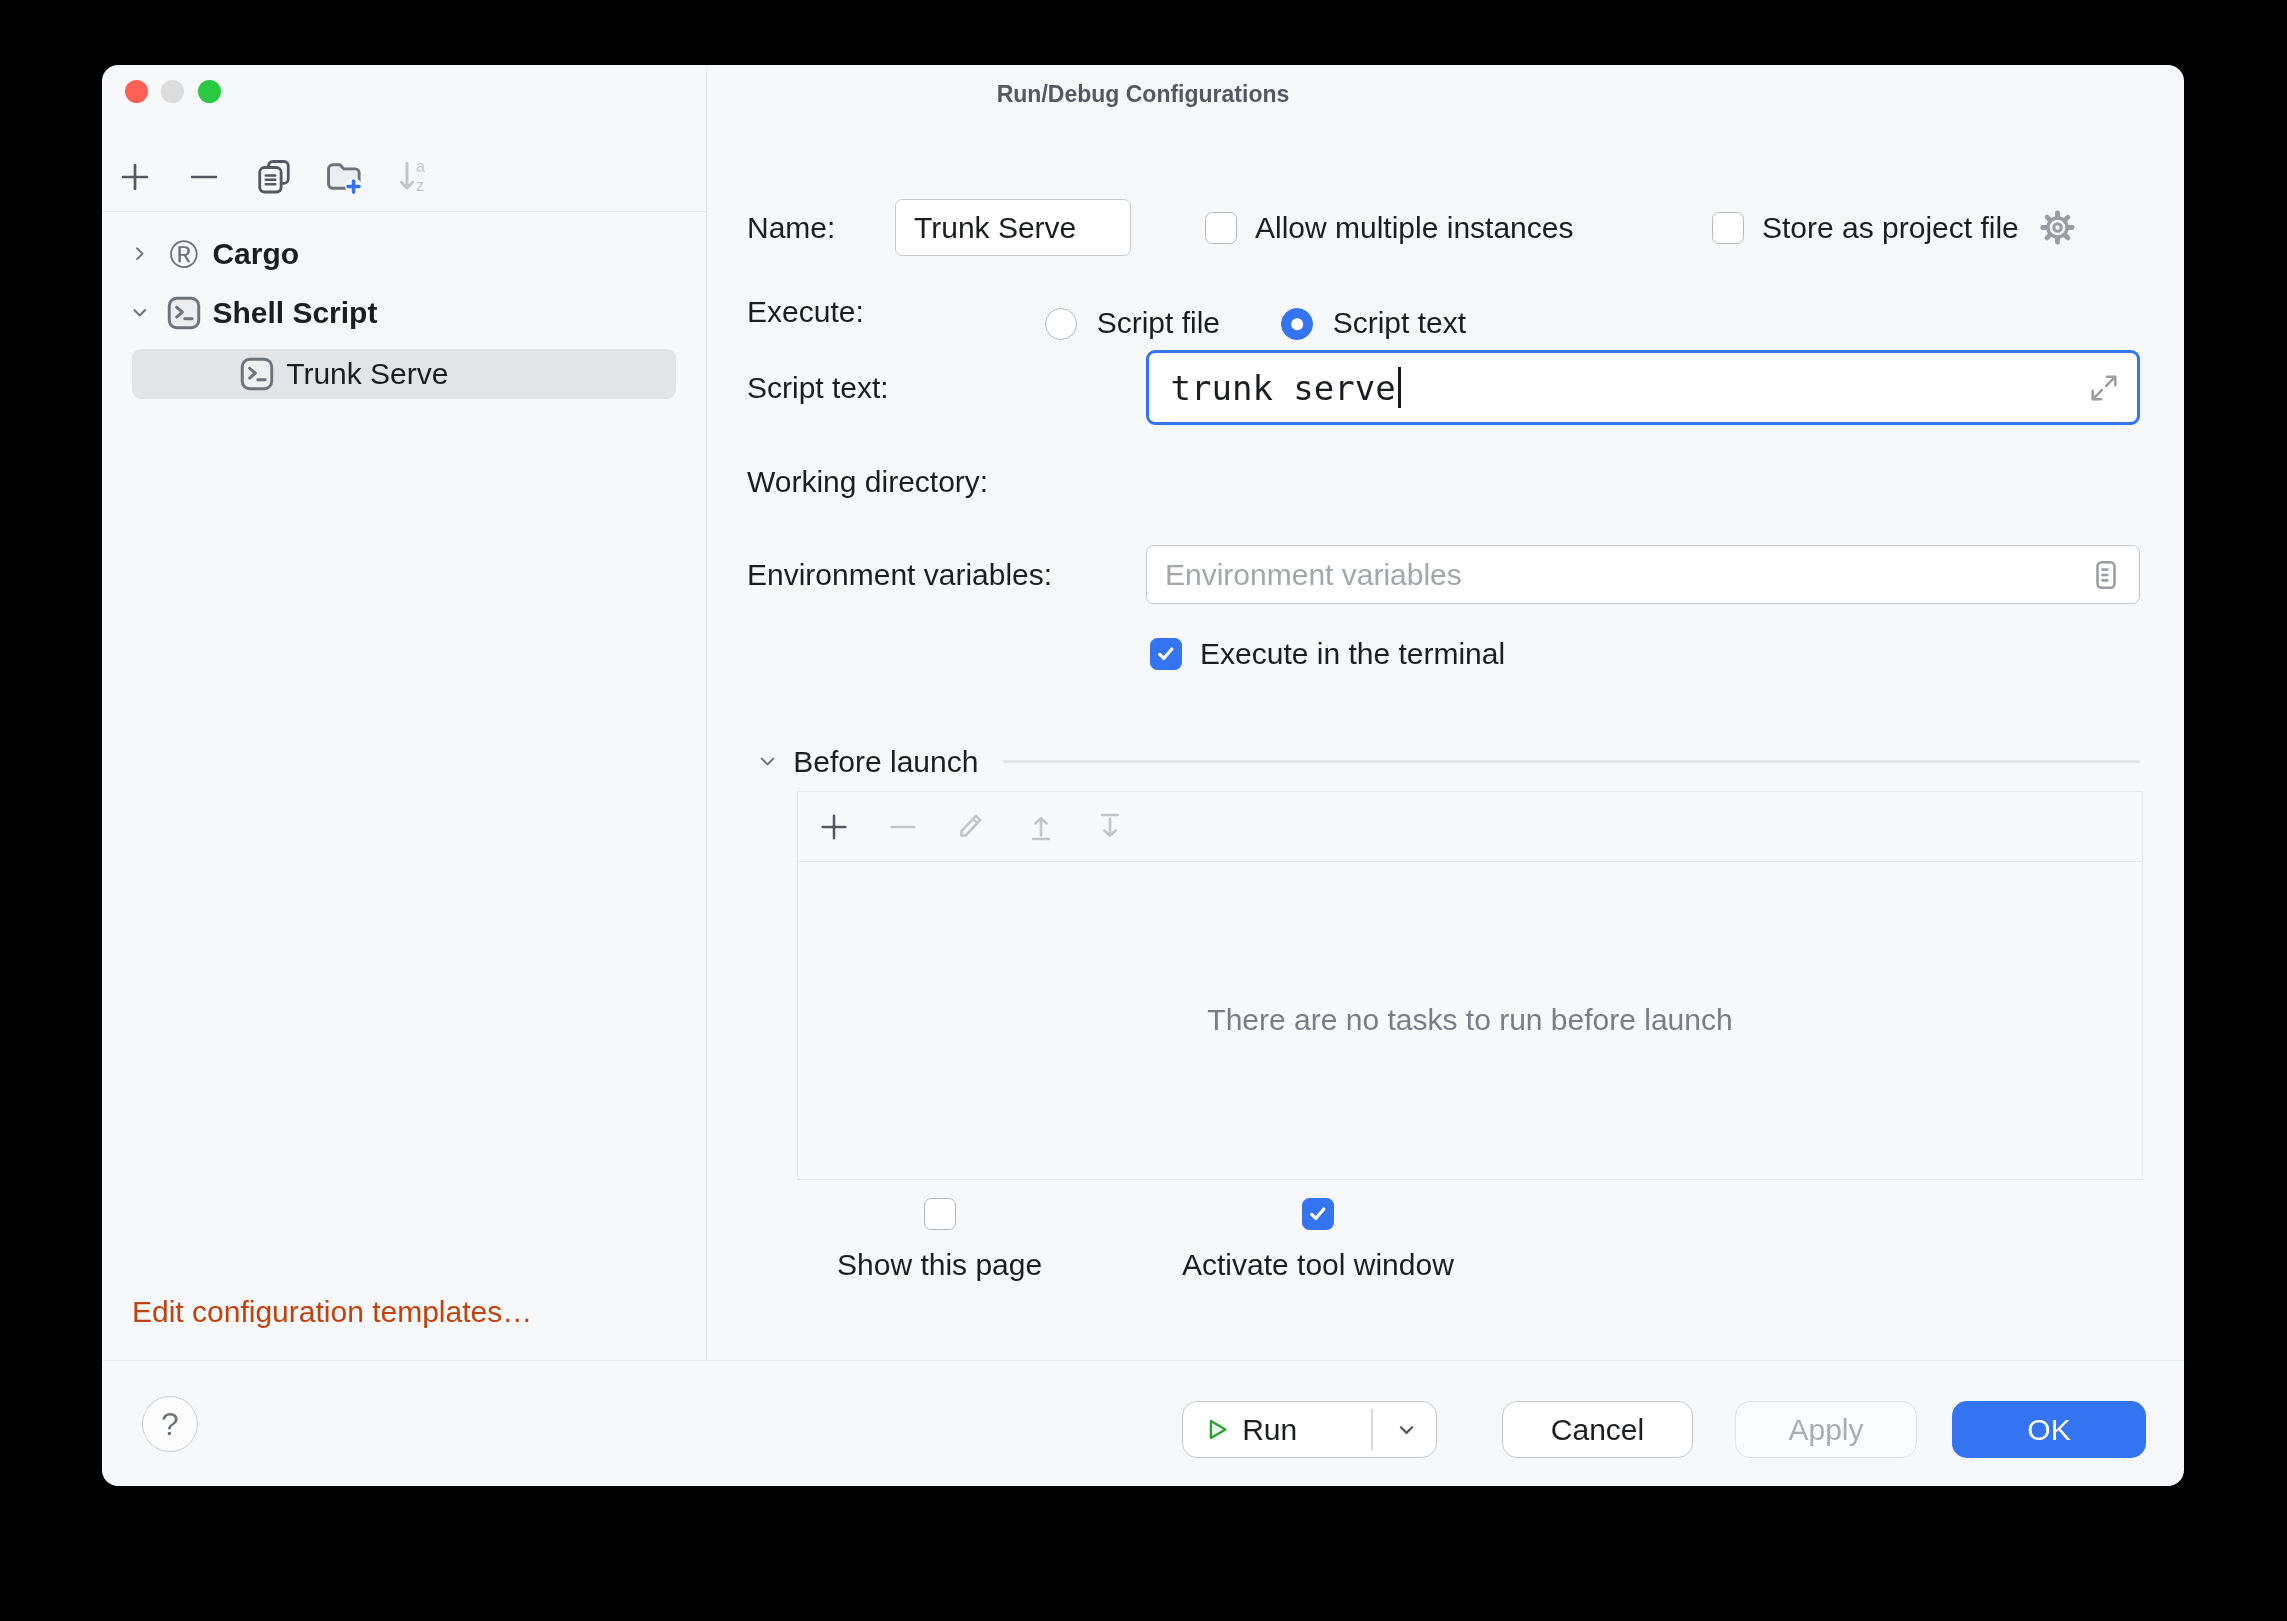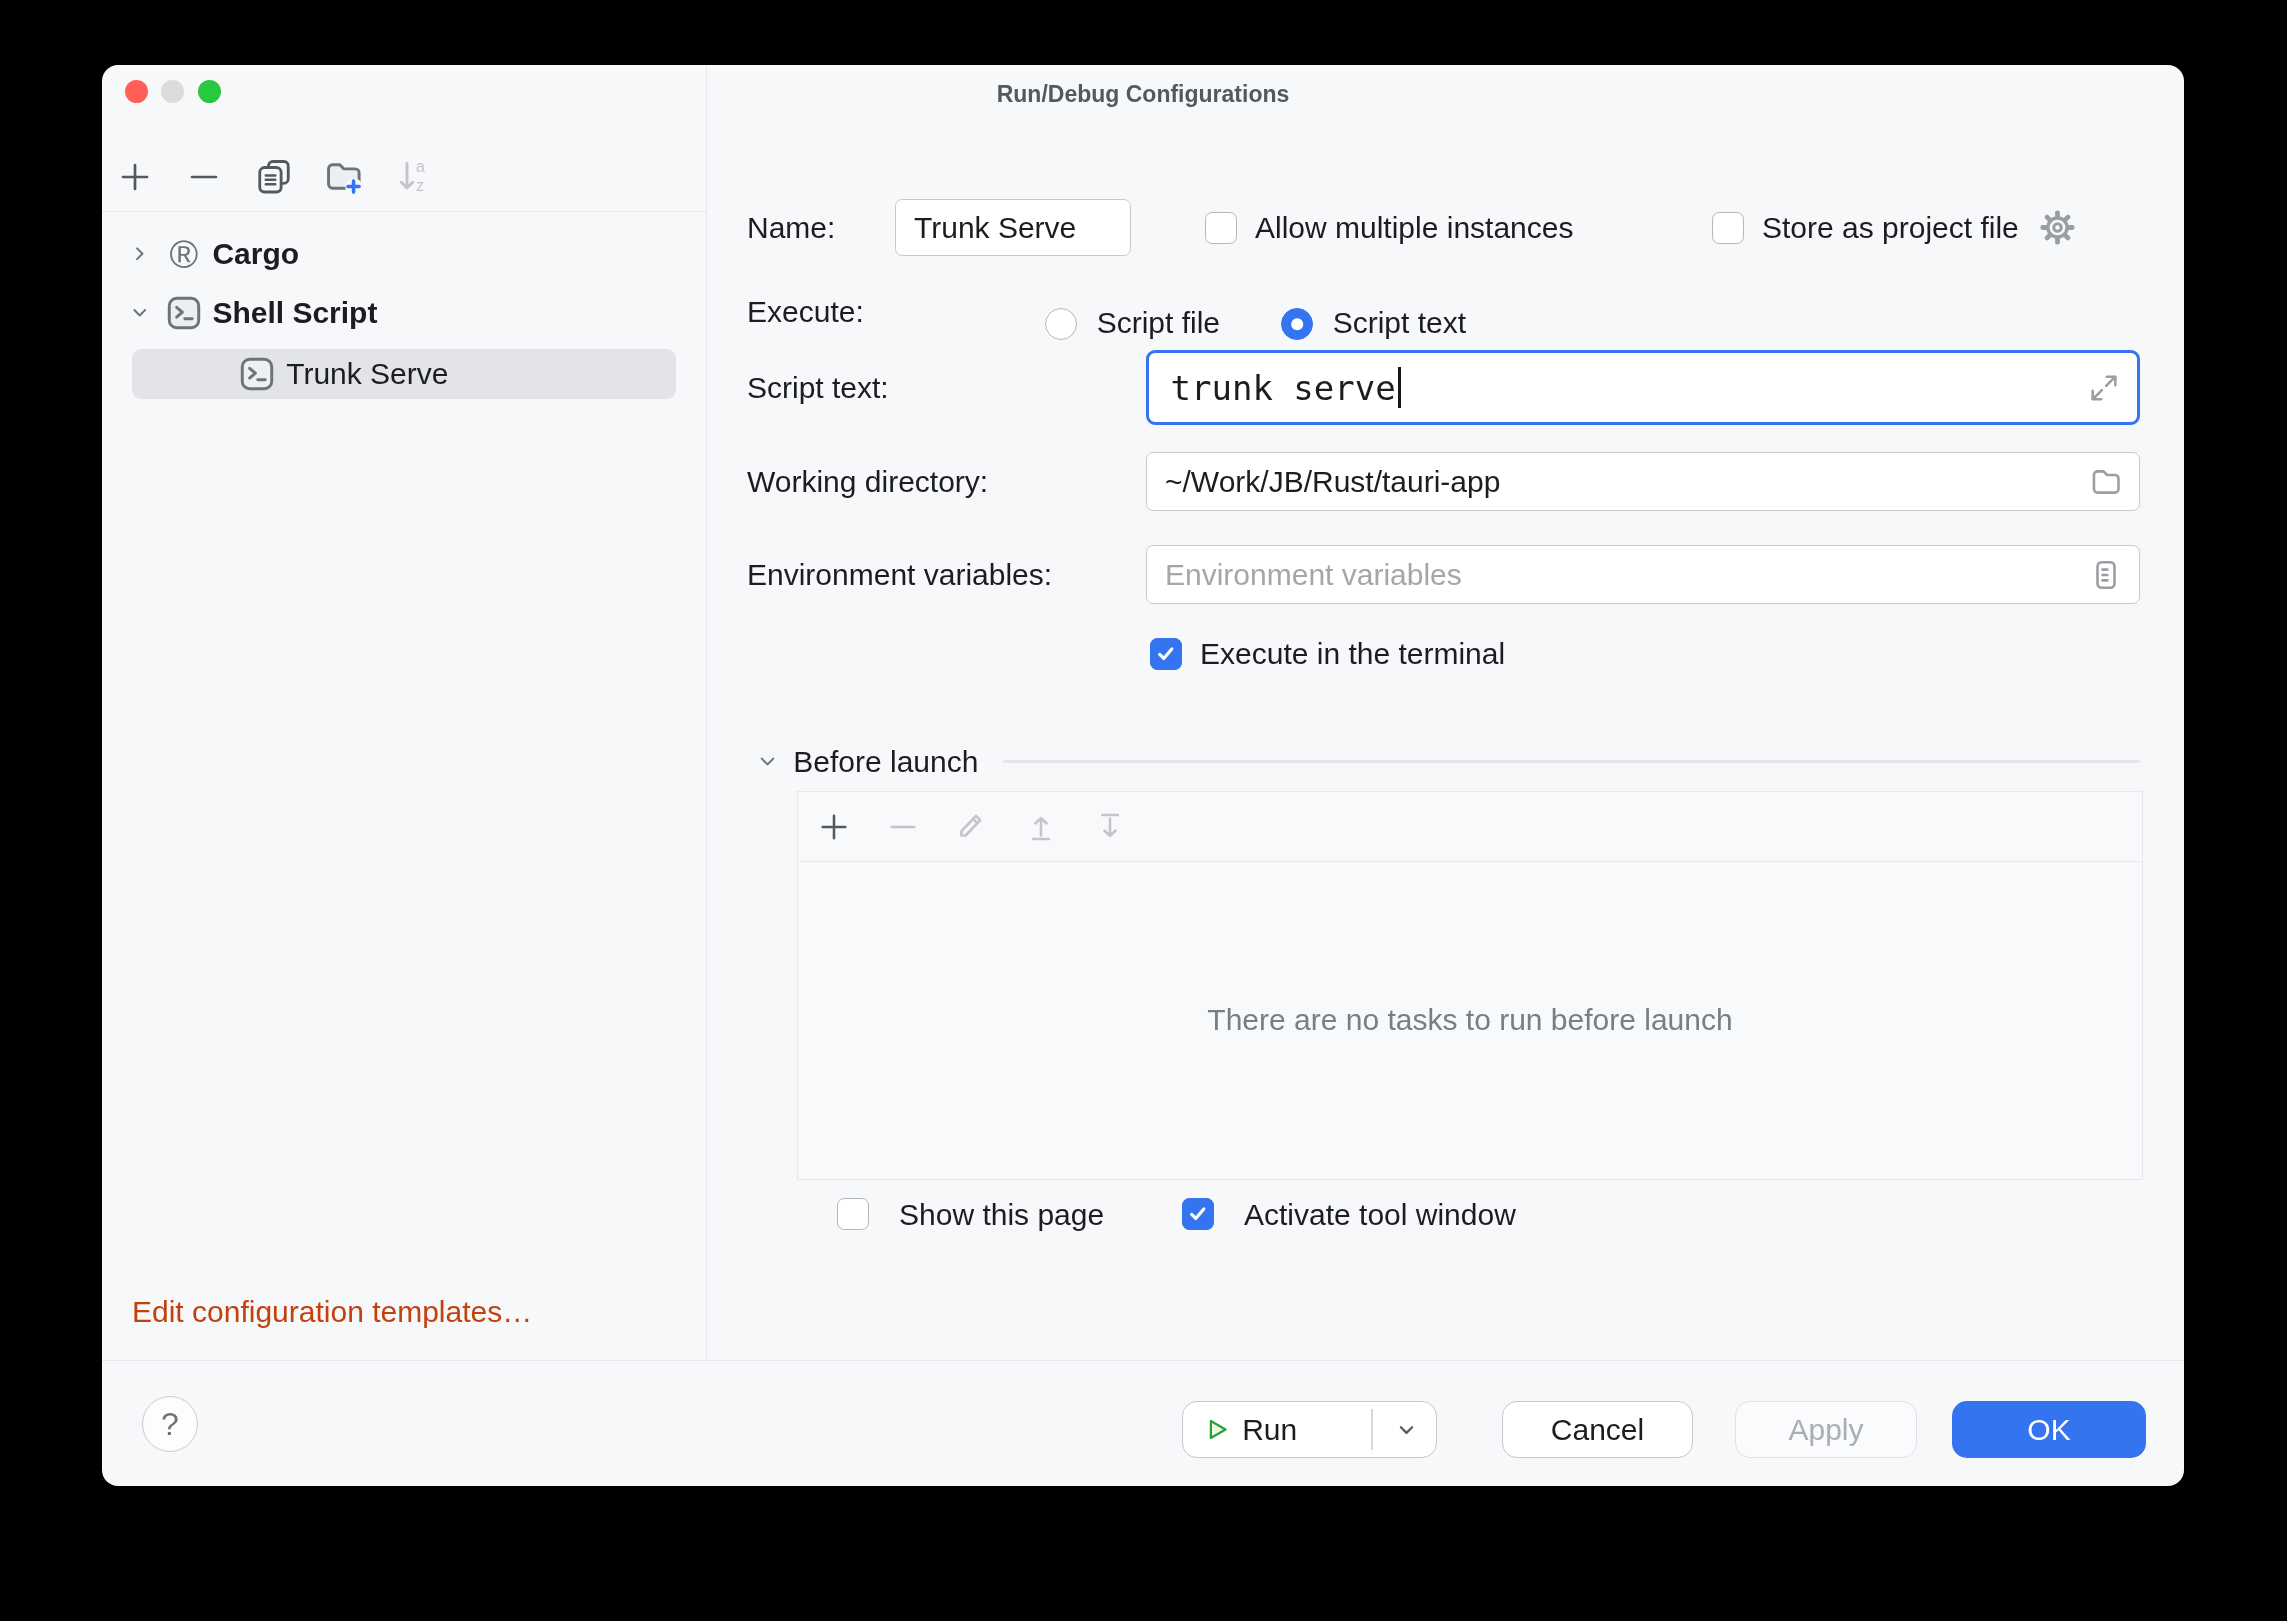--- a/index.html
+++ b/index.html
@@ -76,21 +76,21 @@
 
   #bl-header { position:absolute; left:49px; top:668px; width:1384px; height:57px; display:flex; align-items:center; gap:14.3px; }
   #bl-header .rule { flex:1; height:2.7px; background:#e3e5e8; margin-left:10.7px; border-radius:1.8px; }
 
   #bl-panel { position:absolute; left:90px; top:726px; width:1346px; height:389px;
     border:1.8px solid #e6e8eb; background:#f8f9fb; }
   .bl-toolbar { height:70px; border-bottom:1.8px solid #e6e8eb; display:flex; align-items:center; padding-left:16px; gap:30px; }
   .bl-toolbar .tbi { width:39px; height:39px; display:flex; align-items:center; justify-content:center; }
   .bl-empty { height:315px; display:flex; align-items:center; justify-content:center; color:#797d84; }
 
-  .opt-row { position:absolute; top:1133px; height:57px; display:flex; gap:30px; }
+  .opt-row { position:absolute; top:1133px; height:57px; display:flex; align-items:center; gap:18px;flex-direction:column; }
   #opt-show { left:130px; } #opt-activate { left:475px; } #opt-focus { left:912px; }
 
   
   .footer { position:absolute; left:0; right:0; bottom:0; height:126px; border-top:1.8px solid #e6e8eb; }
   .help-btn { position:absolute; left:40px; top:35px; width:56px; height:56px; border-radius:50%;
     border:1.8px solid #c9cbd0; background:#fdfdfe; color:#6e7379; display:flex; align-items:center;
     justify-content:center; font-size:32px; }
   .btn { position:absolute; top:40px; height:57px; border-radius:15px; display:flex; align-items:center;
     justify-content:center; background:#fff; border:1.8px solid #c6c8cc; }
   #run-btn { left:1080px; width:255px; justify-content:flex-start; }
@@ -241,28 +241,20 @@
         <span>trunk serve</span>
         <span class="caret"></span>
         <span class="trail-icon">
           <svg width="34" height="34" viewBox="0 0 24 24" fill="none" stroke="#9a9da2" stroke-width="1.8" stroke-linecap="round" stroke-linejoin="round">
             <path d="M14 4h6v6M20 4l-6.5 6.5M10 20H4v-6M4 20l6.5-6.5"></path>
           </svg>
         </span>
       </div>
 
       <div class="flabel" style="top:387px; height:59px">Working directory:</div>
-      <div class="field" id="wd-input">
-        <span>~/Work/JB/Rust/tauri-app</span>
-        <span class="trail-icon">
-          <svg width="34" height="34" viewBox="0 0 24 24" fill="none" stroke="#9a9da2" stroke-width="1.8" stroke-linecap="round" stroke-linejoin="round">
-            <path d="M3.5 7A2.5 2.5 0 016 4.5h4.3l2.3 2.5h5.7A2.5 2.5 0 0120.8 9.5V17a2.5 2.5 0 01-2.5 2.5H6A2.5 2.5 0 013.5 17z"></path>
-          </svg>
-        </span>
-      </div>
 
       <div class="flabel" style="top:480px; height:59px">Environment variables:</div>
       <div class="field" id="env-input">
         <span>Environment variables</span>
         <span class="trail-icon">
           <svg width="34" height="34" viewBox="0 0 24 24" fill="none" stroke="#9a9da2" stroke-width="1.8" stroke-linecap="round">
             <rect x="6" y="3" width="12" height="18" rx="3"></rect>
             <path d="M9.5 8.2h3.5M9.5 12h3.5M9.5 15.8h3.5"></path>
           </svg>
         </span>

